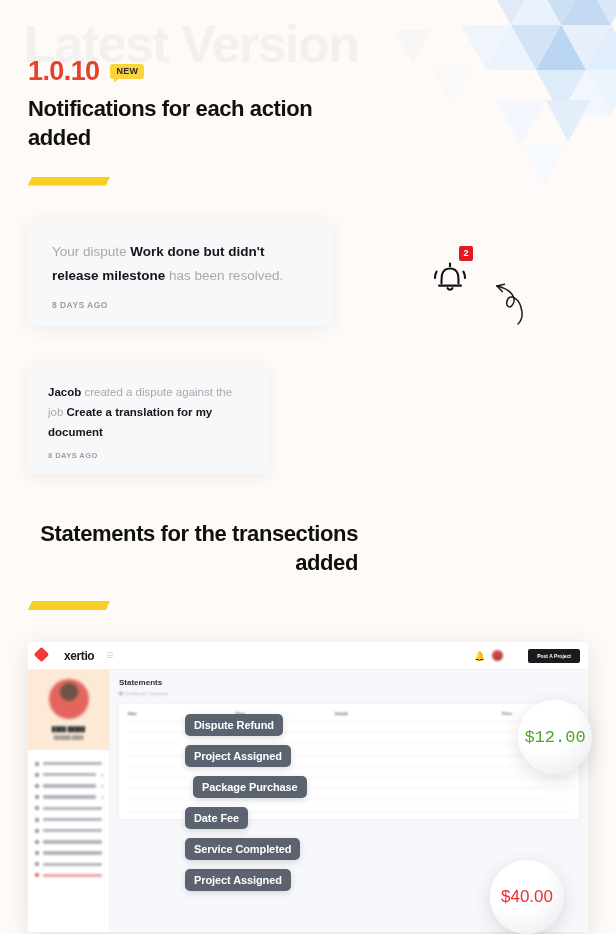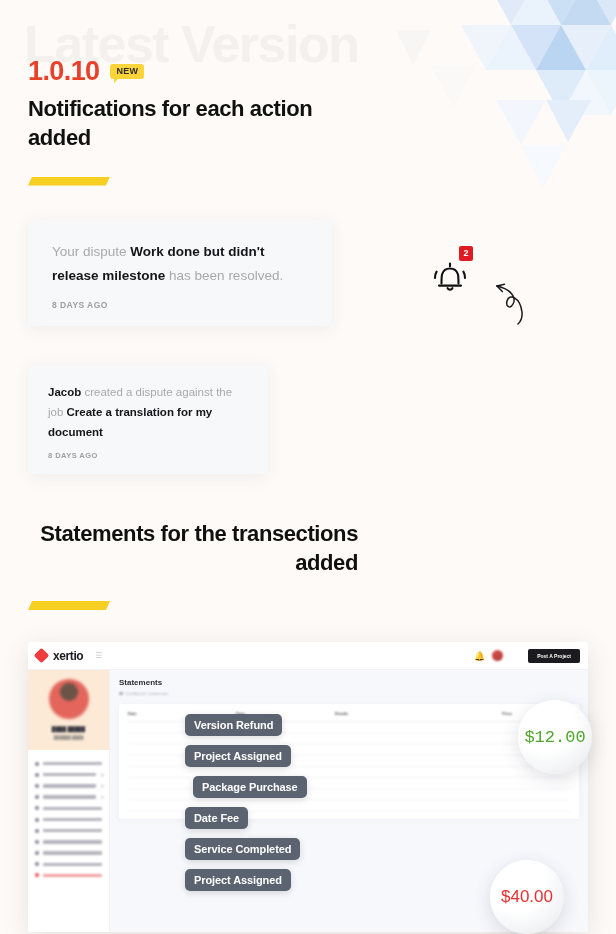--- a/index.html
+++ b/index.html
@@ -166,21 +166,21 @@
 
   .dash-topbar {
     height: 28px;
     background: #fff;
     border-bottom: 1px solid #f1f1f3;
     display: flex;
     align-items: center;
     padding: 0 8px;
     flex: 0 0 28px;
   }
-  .dash-logo { display: flex; align-items: center; gap: 6px; }
+  .dash-logo { display: flex; gap: 17px; }
   .dash-logo-mark {
     width: 11px; height: 11px;
     background: #ee3b3b;
     transform: rotate(45deg);
     border-radius: 2px;
   }
   .dash-logo-text {
     font-size: 12px; font-weight: 700; color: #1b1b20;
     letter-spacing: -0.4px;
   }
@@ -540,21 +540,21 @@
               <div class="c-date"><i class="b"></i></div>
               <div class="c-type"><i class="b"></i></div>
               <div class="c-det"><i class="b"></i></div>
               <div class="c-price"><i class="b"></i></div>
             </div>
         </div>
       </main>
     </div>
   </div>
 
-  <span class="tag-chip" style="left:157px; top:72px;">Version Refund</span>
+  <span class="tag-chip" style="left:157px; top:72px;">Dispute Refund</span>
   <span class="tag-chip" style="left:157px; top:103px;">Project Assigned</span>
   <span class="tag-chip" style="left:165px; top:134px;">Package Purchase</span>
   <span class="tag-chip" style="left:157px; top:165px;">Date Fee</span>
   <span class="tag-chip" style="left:157px; top:196px;">Service Completed</span>
   <span class="tag-chip" style="left:157px; top:227px;">Project Assigned</span>
 
   <span class="price-bubble" id="bubble-12">$12.00</span>
   <span class="price-bubble" id="bubble-40">$40.00</span>
 </section>
 

